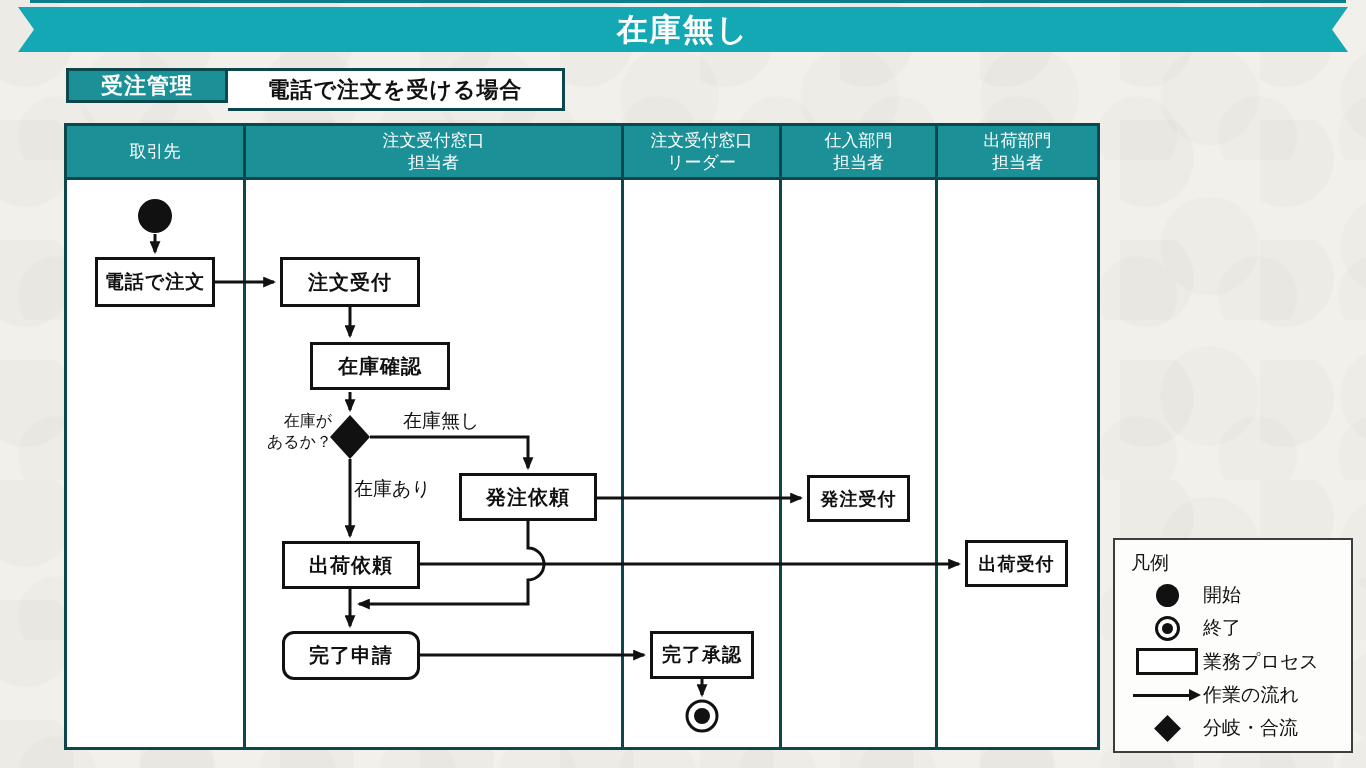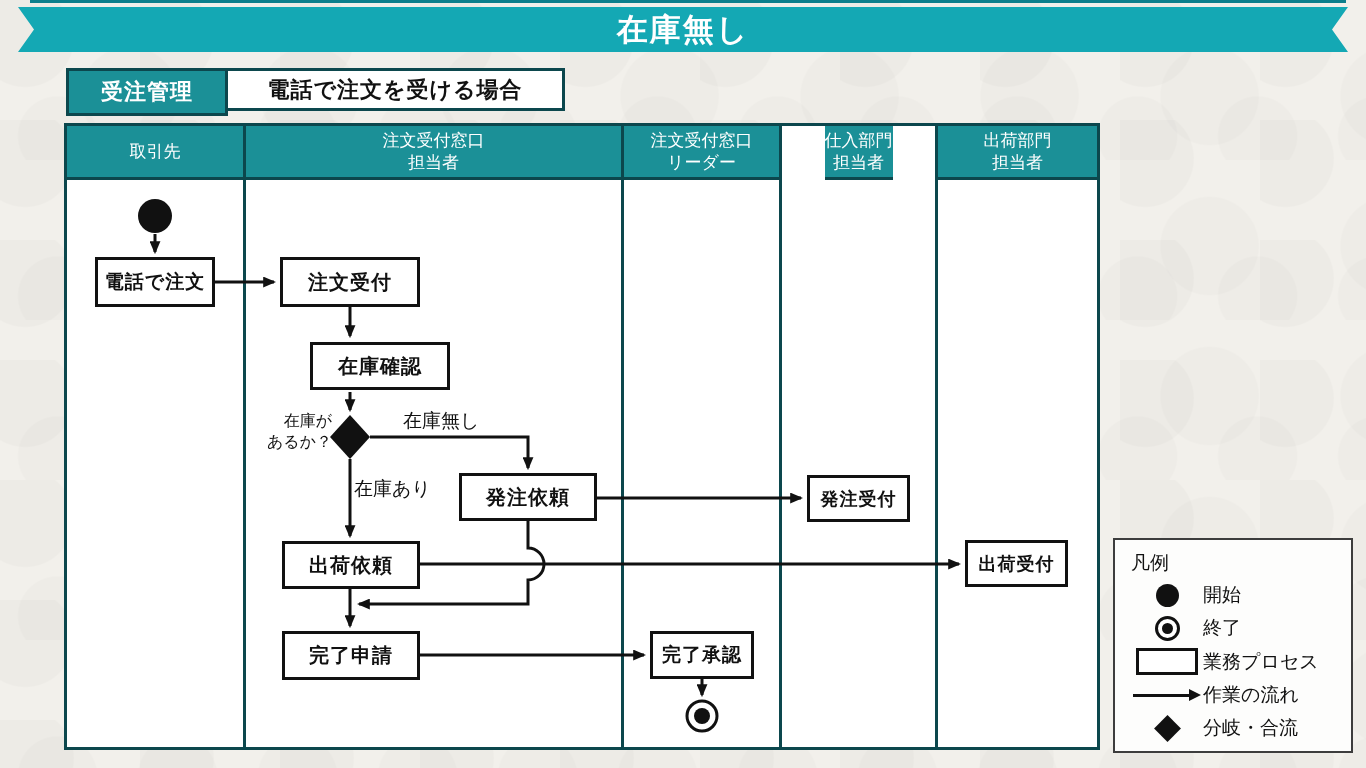--- a/index.html
+++ b/index.html
@@ -24,21 +24,21 @@
     position: absolute; left: 18px; top: 7px; width: 1330px; height: 45px;
     background: #14a8b4;
     clip-path: polygon(0 0, 100% 0, calc(100% - 16px) 50%, 100% 100%, 0 100%, 16px 50%);
     display: flex; align-items: center; justify-content: center;
   }
   .ribbon .title-text { color: #fff; font-size: 31px; font-weight: bold; letter-spacing: 2px; }
 
   
   .subtitle { position: absolute; left: 66px; top: 68px; display: flex; }
   .subtitle-cat {
-    width: 162px; height: 48px; background: #1b9097; border: 3px solid #0c474d;
+    width: 162px; height: 35px; background: #1b9097; border: 3px solid #0c474d;
     display: flex; align-items: center; justify-content: center;
     color: #fff; font-size: 22px; font-weight: bold; letter-spacing: 1px;
   }
   .subtitle-case {
     width: 337px; height: 43px; background: #fff; border: 3px solid #0c474d; border-left: none;
     display: flex; align-items: center; justify-content: center;
     color: #111; font-size: 22px; font-weight: bold; letter-spacing: 1px;
   }
 
   
@@ -48,39 +48,39 @@
   }
   .lane { display: flex; flex-direction: column; border-right: 3px solid #0c474d; }
   .lane:last-child { border-right: none; }
   .lane-header {
     height: 54px; background: #1b9097; border-bottom: 3px solid #0c474d;
     display: flex; flex-direction: column; align-items: center; justify-content: center;
     color: #fff; font-size: 17px; font-weight: 500; line-height: 22px; text-align: center;
   }
   .lane-body { flex: 1; }
   .w1 { flex: 0 0 179px; } .w2 { flex: 0 0 378px; } .w3 { flex: 0 0 158px; }
-  .w4 { flex: 0 0 156px; align-items: center; } .w5 { flex: 1; }
+  .w4 { flex: 0 0 156px; } .w5 { flex: 1; }
 
   
   svg.overlay { position: absolute; left: 0; top: 0; width: 1366px; height: 768px; z-index: 1; pointer-events: none; }
 
   
   .node {
     position: absolute; z-index: 2; background: #fff; border: 3px solid #111;
     display: flex; align-items: center; justify-content: center;
     font-size: 20px; font-weight: 600; color: #111; letter-spacing: 1px;
   }
   .n-phone  { left:  95px; top: 257px; width: 120px; height: 50px; font-size: 19px; justify-content: center; }
   .n-recv   { left: 280px; top: 257px; width: 140px; height: 50px; }
   .n-stock  { left: 280px; top: 342px; width: 140px; height: 48px; margin-left: 30px; }
   .n-oreq   { left: 459px; top: 473px; width: 138px; height: 48px; }
   .n-porecv { left: 807px; top: 475px; width: 103px; height: 47px; font-size: 18px; }
   .n-sreq   { left: 282px; top: 541px; width: 138px; height: 48px; }
   .n-srecv  { left: 965px; top: 540px; width: 103px; height: 47px; font-size: 18px; }
-  .n-capply { left: 282px; top: 631px; width: 138px; height: 49px; }
+  .n-capply { left: 282px; top: 631px; width: 138px; height: 49px; border-radius: 12px; }
   .n-cappr  { left: 650px; top: 631px; width: 104px; height: 48px; font-size: 19px; }
 
   
   .edge-label { position: absolute; z-index: 2; color: #111; font-size: 19px; font-weight: 500; }
   .l-question { left: 246px; top: 410px; width: 86px; text-align: right; font-size: 16px; line-height: 21px; }
   .l-nostock  { left: 403px; top: 408px; }
   .l-hasstock { left: 354px; top: 476px; }
 
   
   .legend {

